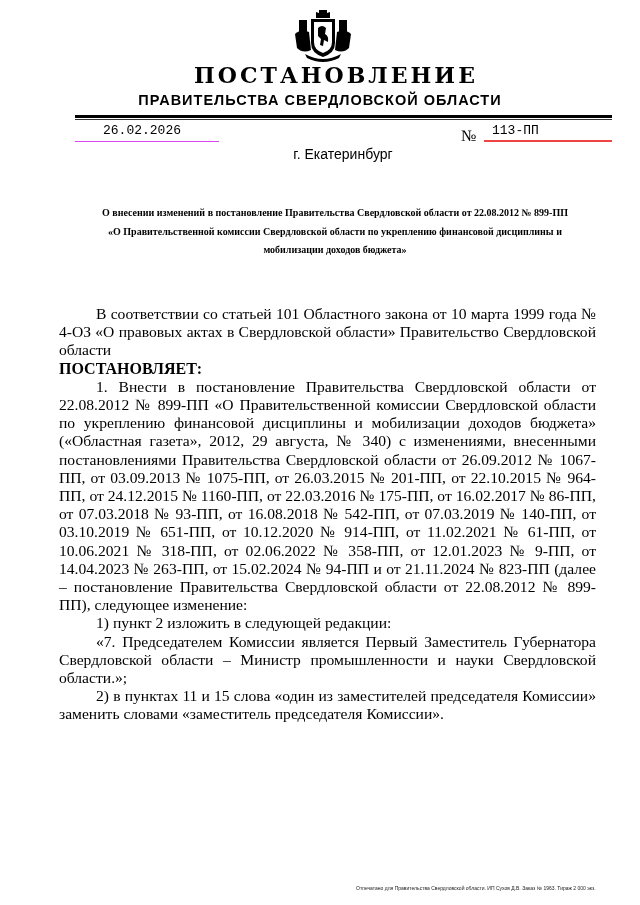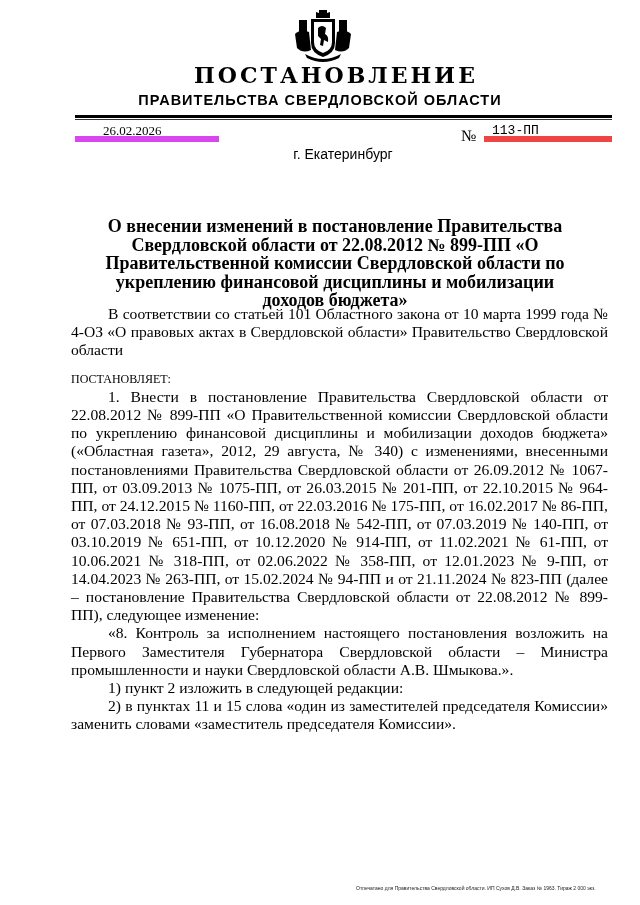--- a/index.html
+++ b/index.html
@@ -13,44 +13,44 @@
     font-family: "DejaVu Serif", serif; font-weight: bold; font-size: 22px; letter-spacing: 3px;
   }
   .title-sub {
     position: absolute; left: 0; width: 640px; top: 92px; text-align: center;
     font-family: Liberation Sans, sans-serif; font-weight: bold; font-size: 14.5px; letter-spacing: 1px;
   }
   .rule-thick { position: absolute; left: 75px; top: 115px; width: 537px; height: 3px; background: #000; }
   .rule-thin { position: absolute; left: 75px; top: 119px; width: 537px; height: 1px; background: #333; }
   .date-field {
     position: absolute; left: 75px; top: 123px; width: 144px; height: 19px;
-    border-bottom: 6px solid #d946ef; font-family: Liberation Serif, serif; font-size: 13px;
+    border-bottom: 1px solid #d946ef; font-family: Liberation Mono, monospace; font-size: 13px;
     padding-left: 28px; box-sizing: border-box;
   }
   .num-label { position: absolute; left: 461px; top: 127px; font-size: 16px; }
   .num-field {
     position: absolute; left: 484px; top: 123px; width: 128px; height: 19px;
-    border-bottom: 6px solid #ef4444; font-family: "Liberation Mono", monospace; font-size: 13px;
+    border-bottom: 2px solid #ef4444; font-family: "Liberation Mono", monospace; font-size: 13px;
     padding-left: 8px; box-sizing: border-box;
   }
   .city {
     position: absolute; left: 0; width: 686px; top: 146px; text-align: center;
     font-family: "Liberation Sans", sans-serif; font-size: 14px;
   }
   .heading {
-    position: absolute; left: 95px; width: 480px; top: 217px; text-align: center;
-    font-weight: bold; font-size: 18px; line-height: 18.5px;
+    position: absolute; left: 95px; width: 480px; top: 204px; text-align: center;
+    font-weight: bold; font-size: 10px; line-height: 18.5px;
   }
   .body {
-    position: absolute; left: 71px; width: 537px; top: 305px;
+    position: absolute; left: 59px; width: 537px; top: 305px;
     font-family: "Liberation Serif", serif; font-size: 15.6px; line-height: 18.2px;
     text-align: justify;
   }
   .body p { margin: 0; text-indent: 37px; text-align: justify; }
-  .body .decree { font-weight: normal; font-size: 12px; text-indent: 0; margin-top: 10px; }
+  .body .decree { font-weight: bold; font-size: 16px; text-indent: 0; margin-top: 0; }
   .footer {
     position: absolute; left: 356px; top: 885px; width: 280px;
     font-family: "Liberation Sans", sans-serif; font-size: 5px; color: #222; white-space: nowrap;
   }
 </style>
 </head>
 <body>
 
 <svg class="emblem" viewBox="0 0 60 55">
 
@@ -78,18 +78,18 @@
 <div class="num-label">№</div>
 <div class="num-field">113-ПП</div>
 <div class="city">г. Екатеринбург</div>
 
 <div class="heading">О внесении изменений в постановление Правительства Свердловской области от 22.08.2012 № 899-ПП «О Правительственной комиссии Свердловской области по укреплению финансовой дисциплины и мобилизации доходов бюджета»</div>
 
 <div class="body">
   <p>В соответствии со статьей 101 Областного закона от 10 марта 1999 года № 4-ОЗ «О правовых актах в Свердловской области» Правительство Свердловской области</p>
   <p class="decree">ПОСТАНОВЛЯЕТ:</p>
   <p>1. Внести в постановление Правительства Свердловской области от 22.08.2012 № 899-ПП «О Правительственной комиссии Свердловской области по укреплению финансовой дисциплины и мобилизации доходов бюджета» («Областная газета», 2012, 29 августа, № 340) с изменениями, внесенными постановлениями Правительства Свердловской области от 26.09.2012 № 1067-ПП, от 03.09.2013 № 1075-ПП, от 26.03.2015 № 201-ПП, от 22.10.2015 № 964-ПП, от 24.12.2015 № 1160-ПП, от 22.03.2016 № 175-ПП, от 16.02.2017 № 86-ПП, от 07.03.2018 № 93-ПП, от 16.08.2018 № 542-ПП, от 07.03.2019 № 140-ПП, от 03.10.2019 № 651-ПП, от 10.12.2020 № 914-ПП, от 11.02.2021 № 61-ПП, от 10.06.2021 № 318-ПП, от 02.06.2022 № 358-ПП, от 12.01.2023 № 9-ПП, от 14.04.2023 № 263-ПП, от 15.02.2024 № 94-ПП и от 21.11.2024 № 823-ПП (далее – постановление Правительства Свердловской области от 22.08.2012 № 899-ПП), следующее изменение:</p>
-  <p>«8. Контроль за исполнением настоящего постановления возложить на Первого Заместителя Губернатора Свердловской области – Министра промышленности и науки Свердловской области А.В. Шмыкова.».</p>
   <p>1) пункт 2 изложить в следующей редакции:</p>
+  <p>«7. Председателем Комиссии является Первый Заместитель Губернатора Свердловской области – Министр промышленности и науки Свердловской области.»;</p>
   <p>2) в пунктах 11 и 15 слова «один из заместителей председателя Комиссии» заменить словами «заместитель председателя Комиссии».</p>
 </div>
 
 <div class="footer">Отпечатано для Правительства Свердловской области. ИП Сухов Д.В. Заказ № 1963. Тираж 2 000 экз.</div>
 
 </body></html>

